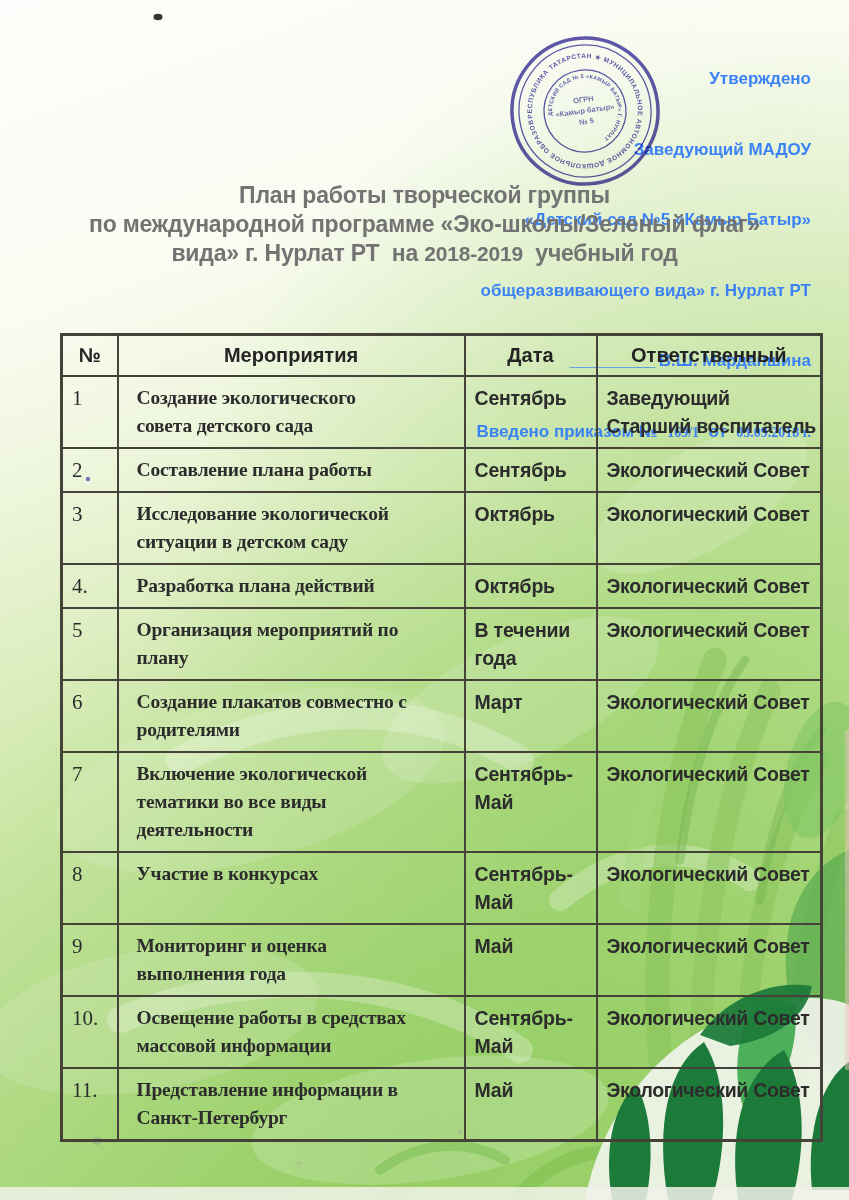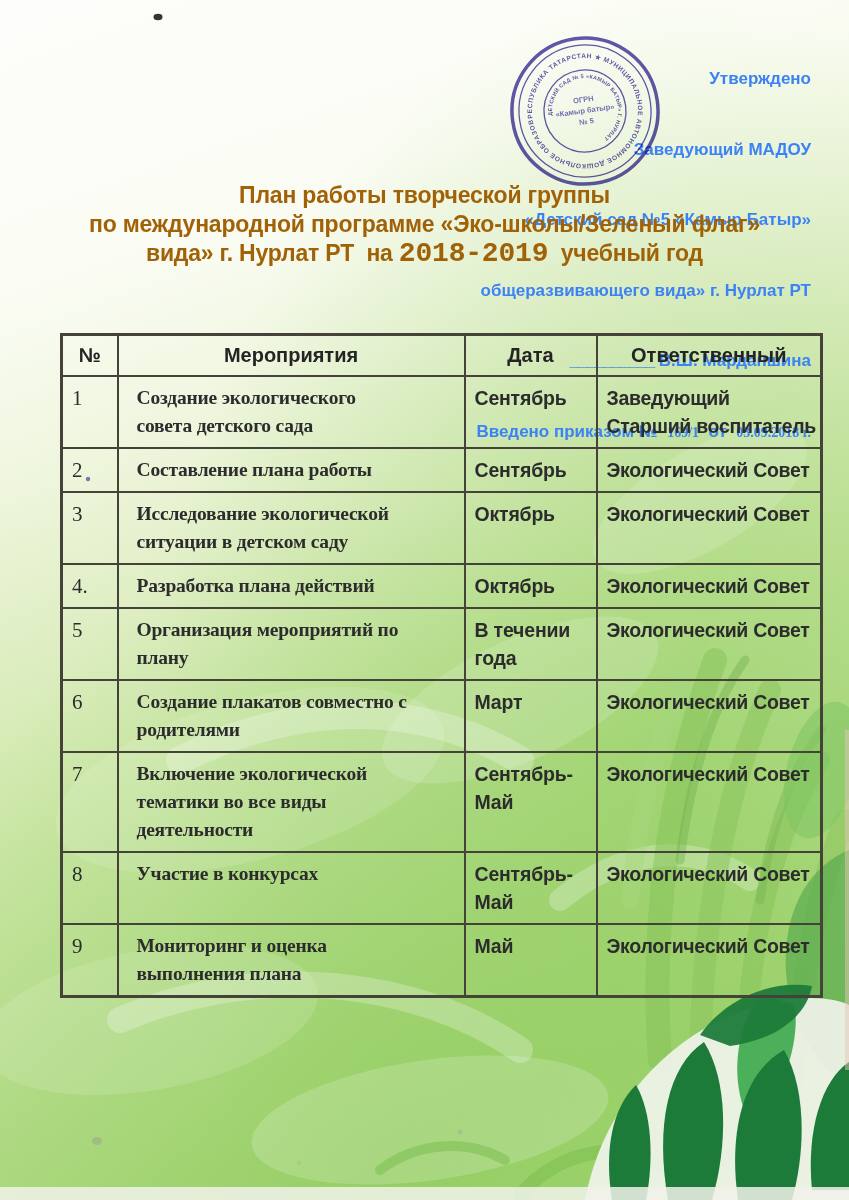--- a/index.html
+++ b/index.html
@@ -33,26 +33,26 @@
     mix-blend-mode:multiply;
     opacity:.88;
     transform:rotate(-8deg);
   }
 
   
   .title{
     position:absolute;top:181px;left:0;width:100%;
     text-align:center;
     font-weight:700;font-size:23px;line-height:29px;
-    color:#a16207;letter-spacing:-0.2px;
+    color:#737373;letter-spacing:-0.2px;
   }
   .title-line{white-space:pre-wrap;}
   .title .serif-years{
-    font-family:Liberation Mono, monospace;
-    font-size:28px;font-weight:700;
+    font-family:Liberation Sans, sans-serif;
+    font-size:21px;font-weight:700;
   }
 
   
   table.plan{
     position:absolute;left:60px;top:333px;
     width:760px;
     border-collapse:collapse;
     table-layout:fixed;
   }
   table.plan, table.plan th, table.plan td{
@@ -269,20 +269,35 @@
         <tr>
           <td class="col-num">8</td>
           <td class="col-activity">Участие в конкурсах</td>
           <td class="col-date">Сентябрь-
 Май</td>
           <td class="col-resp">Экологический Совет</td>
         </tr>
         <tr>
           <td class="col-num">9</td>
           <td class="col-activity">Мониторинг и оценка
-выполнения плана</td>
+выполнения года</td>
+          <td class="col-date">Май</td>
+          <td class="col-resp">Экологический Совет</td>
+        </tr>
+        <tr>
+          <td class="col-num">10.</td>
+          <td class="col-activity">Освещение работы в средствах
+массовой информации</td>
+          <td class="col-date">Сентябрь-
+Май</td>
+          <td class="col-resp">Экологический Совет</td>
+        </tr>
+        <tr>
+          <td class="col-num">11.</td>
+          <td class="col-activity">Представление информации в
+Санкт-Петербург</td>
           <td class="col-date">Май</td>
           <td class="col-resp">Экологический Совет</td>
         </tr>
       </tbody>
   </table>
 
 </div>
 
 </body></html>

